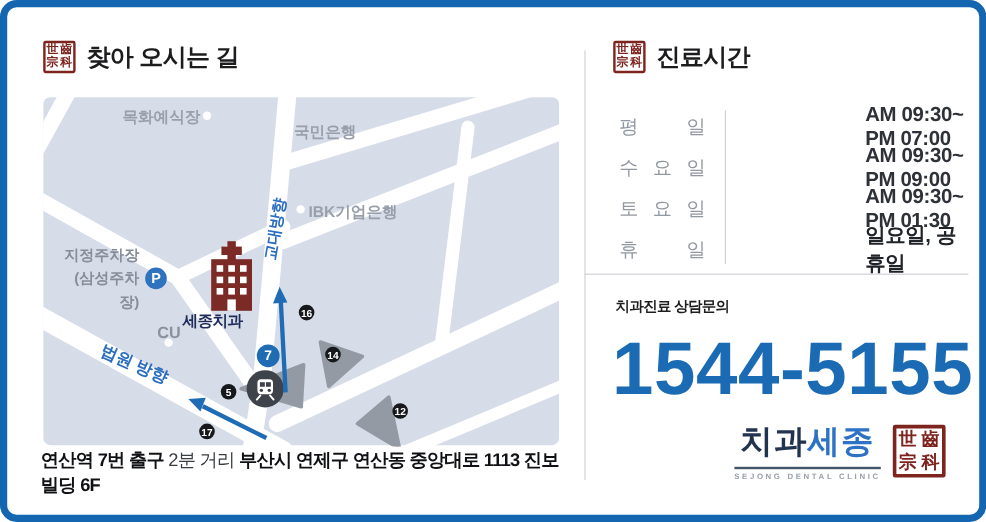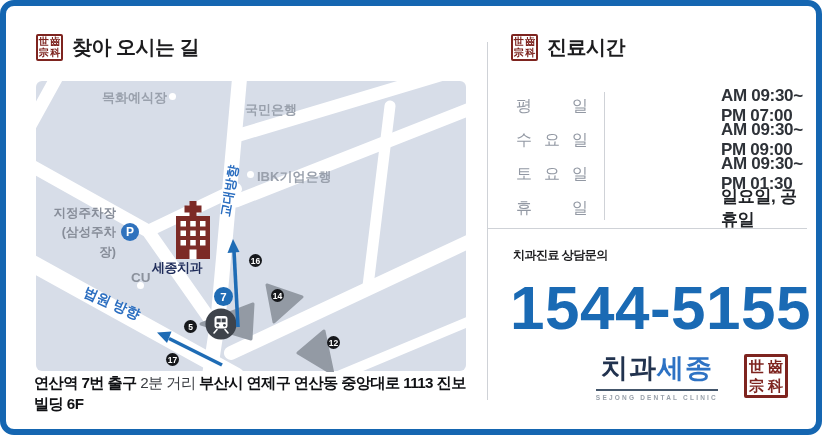--- a/index.html
+++ b/index.html
@@ -65,21 +65,21 @@
   .srow .time { left:105px; }
   .srow:last-child .time { font-weight:700; color:#202327; }
 
   
   .contact-label { position:absolute; left:507px; top:241px; font-size:12px; font-weight:800;
                    color:#1d1d1f; letter-spacing:-0.5px; }
   .phone { position:absolute; left:504px; top:266px; font-size:62px; font-weight:800;
            color:#1a6ab4; letter-spacing:0.5px; }
 
   
-  .logo { position:absolute; right:28px; top:344px; display:flex; align-items:center; gap:26px; }
+  .logo { position:absolute; right:28px; top:344px; display:flex; align-items:center; gap:10px; }
   .logo-txt { text-align:center; }
   .logo-name { font-size:27px; font-weight:800; letter-spacing:1px; white-space:nowrap; }
   .logo-name .n1 { color:#22334f; }
   .logo-name .n2 { color:#2d72c4; }
   .logo-rule { border-top:2px solid #44566b; margin-top:3px; padding-top:3px; }
   .logo-tag { font-size:6.5px; letter-spacing:2.2px; color:#98a0aa; font-weight:700; white-space:nowrap; }
 </style>
 </head>
 <body>
 

